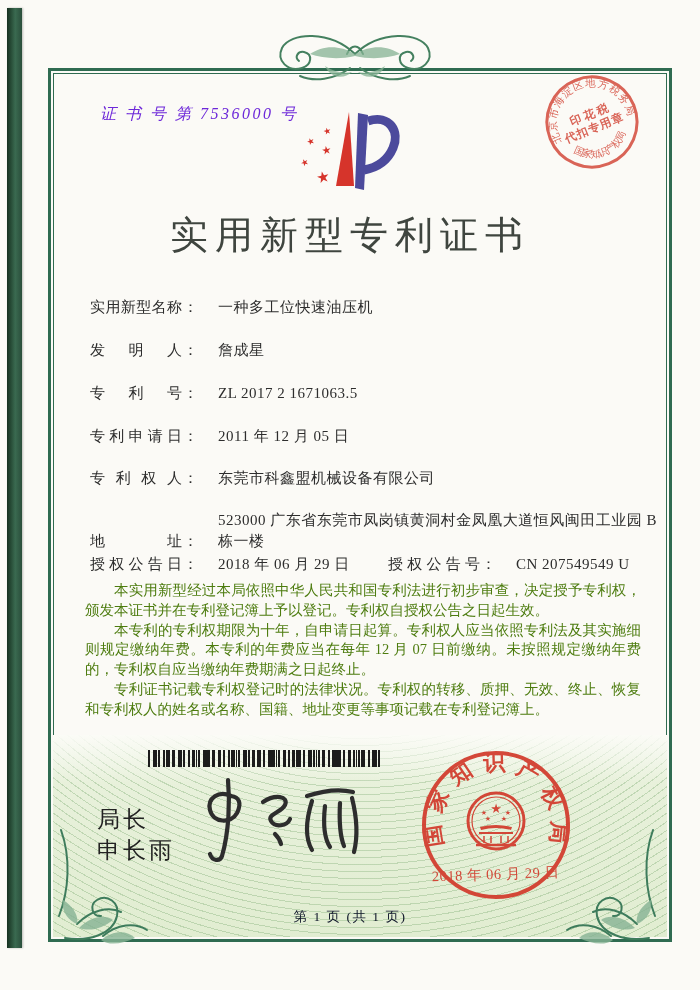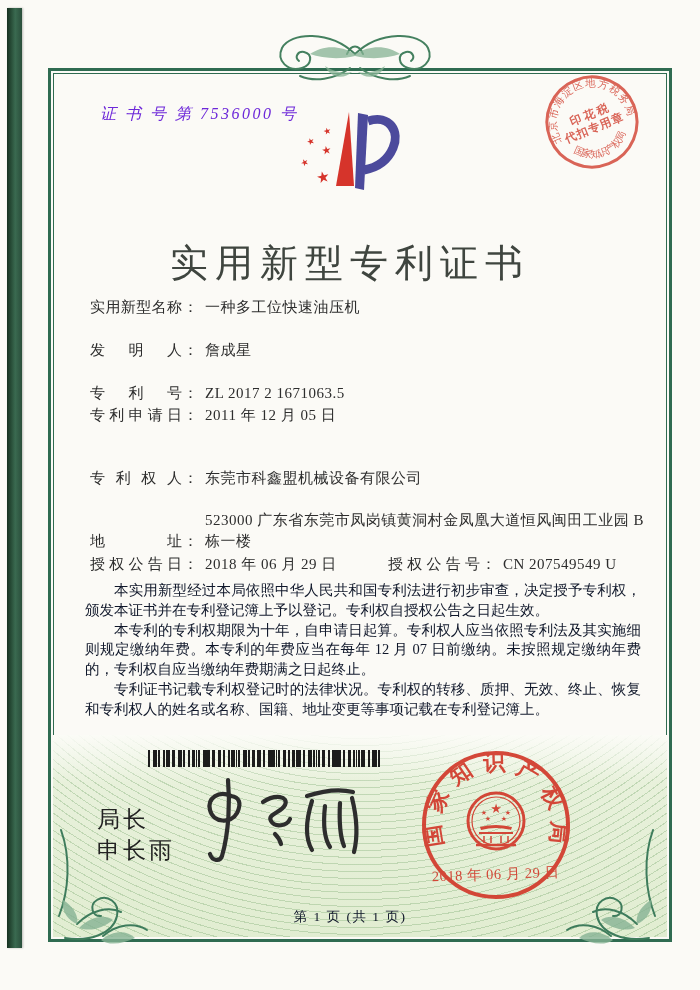--- a/index.html
+++ b/index.html
@@ -28,38 +28,38 @@
       linear-gradient(180deg, rgba(252,252,248,.95) 0, rgba(252,252,248,0) 48px),
       repeating-radial-gradient(circle at 50% -340px, rgba(120,168,110,.35) 0 1px, rgba(120,168,110,0) 1px 7px),
       linear-gradient(180deg,#eaf2de,#e1edd1);
   }
   .certno{
     position:absolute;left:100px;top:104px;
     font-size:16px;letter-spacing:2.5px;color:#6d28d9;font-style:italic;
   }
   .title{
     position:absolute;left:0;right:0;top:210px;text-align:center;
-    font-size:38px;letter-spacing:7px;color:#3f453f;font-weight:400;margin-top:28px;
+    font-size:38px;letter-spacing:7px;color:#3f453f;font-weight:400;
   }
   .logo{position:absolute;left:298px;top:110px}
   .tax-stamp{position:absolute;left:538px;top:68px;opacity:.93}
   
   .frow{
     position:absolute;left:90px;display:flex;align-items:flex-end;
     font-size:15px;color:#2d2d2d;line-height:21px;
   }
   .flabel{display:inline-block;width:92px;text-align:justify;text-align-last:justify}
   .fcolon{margin-left:1px}
-  .fvalue{margin-left:7px;max-width:452px;letter-spacing:.5px}
-  .r1{top:297px}.r2{top:340px}.r3{top:383px}.r4{top:405px}
+  .fvalue{margin-left:20px;max-width:452px;letter-spacing:.5px}
+  .r1{top:297px}.r2{top:340px}.r3{top:383px}.r4{top:426px}
   .r5{top:468px}.r6{top:510px}.r7{top:554px}
   .r7b{left:388px;top:554px}
   .bodytext{
     position:absolute;left:85px;top:581px;width:556px;
-    font-size:14.5px;line-height:19.8px;color:#0f172a;text-align:justify;
+    font-size:14.5px;line-height:19.8px;color:#4d7c0f;text-align:justify;
   }
   .bodytext p{margin:0;text-indent:2em}
   .barcode{
     position:absolute;left:148px;top:750px;width:232px;height:17px;
     background:
       repeating-linear-gradient(90deg,#1c1c1c 0 2px,transparent 2px 5px),
       repeating-linear-gradient(90deg,#1c1c1c 0 1px,transparent 1px 8px),
       repeating-linear-gradient(90deg,transparent 0 5px,#1c1c1c 5px 8px,transparent 8px 13px);
   }
   .role,.signer-name{

